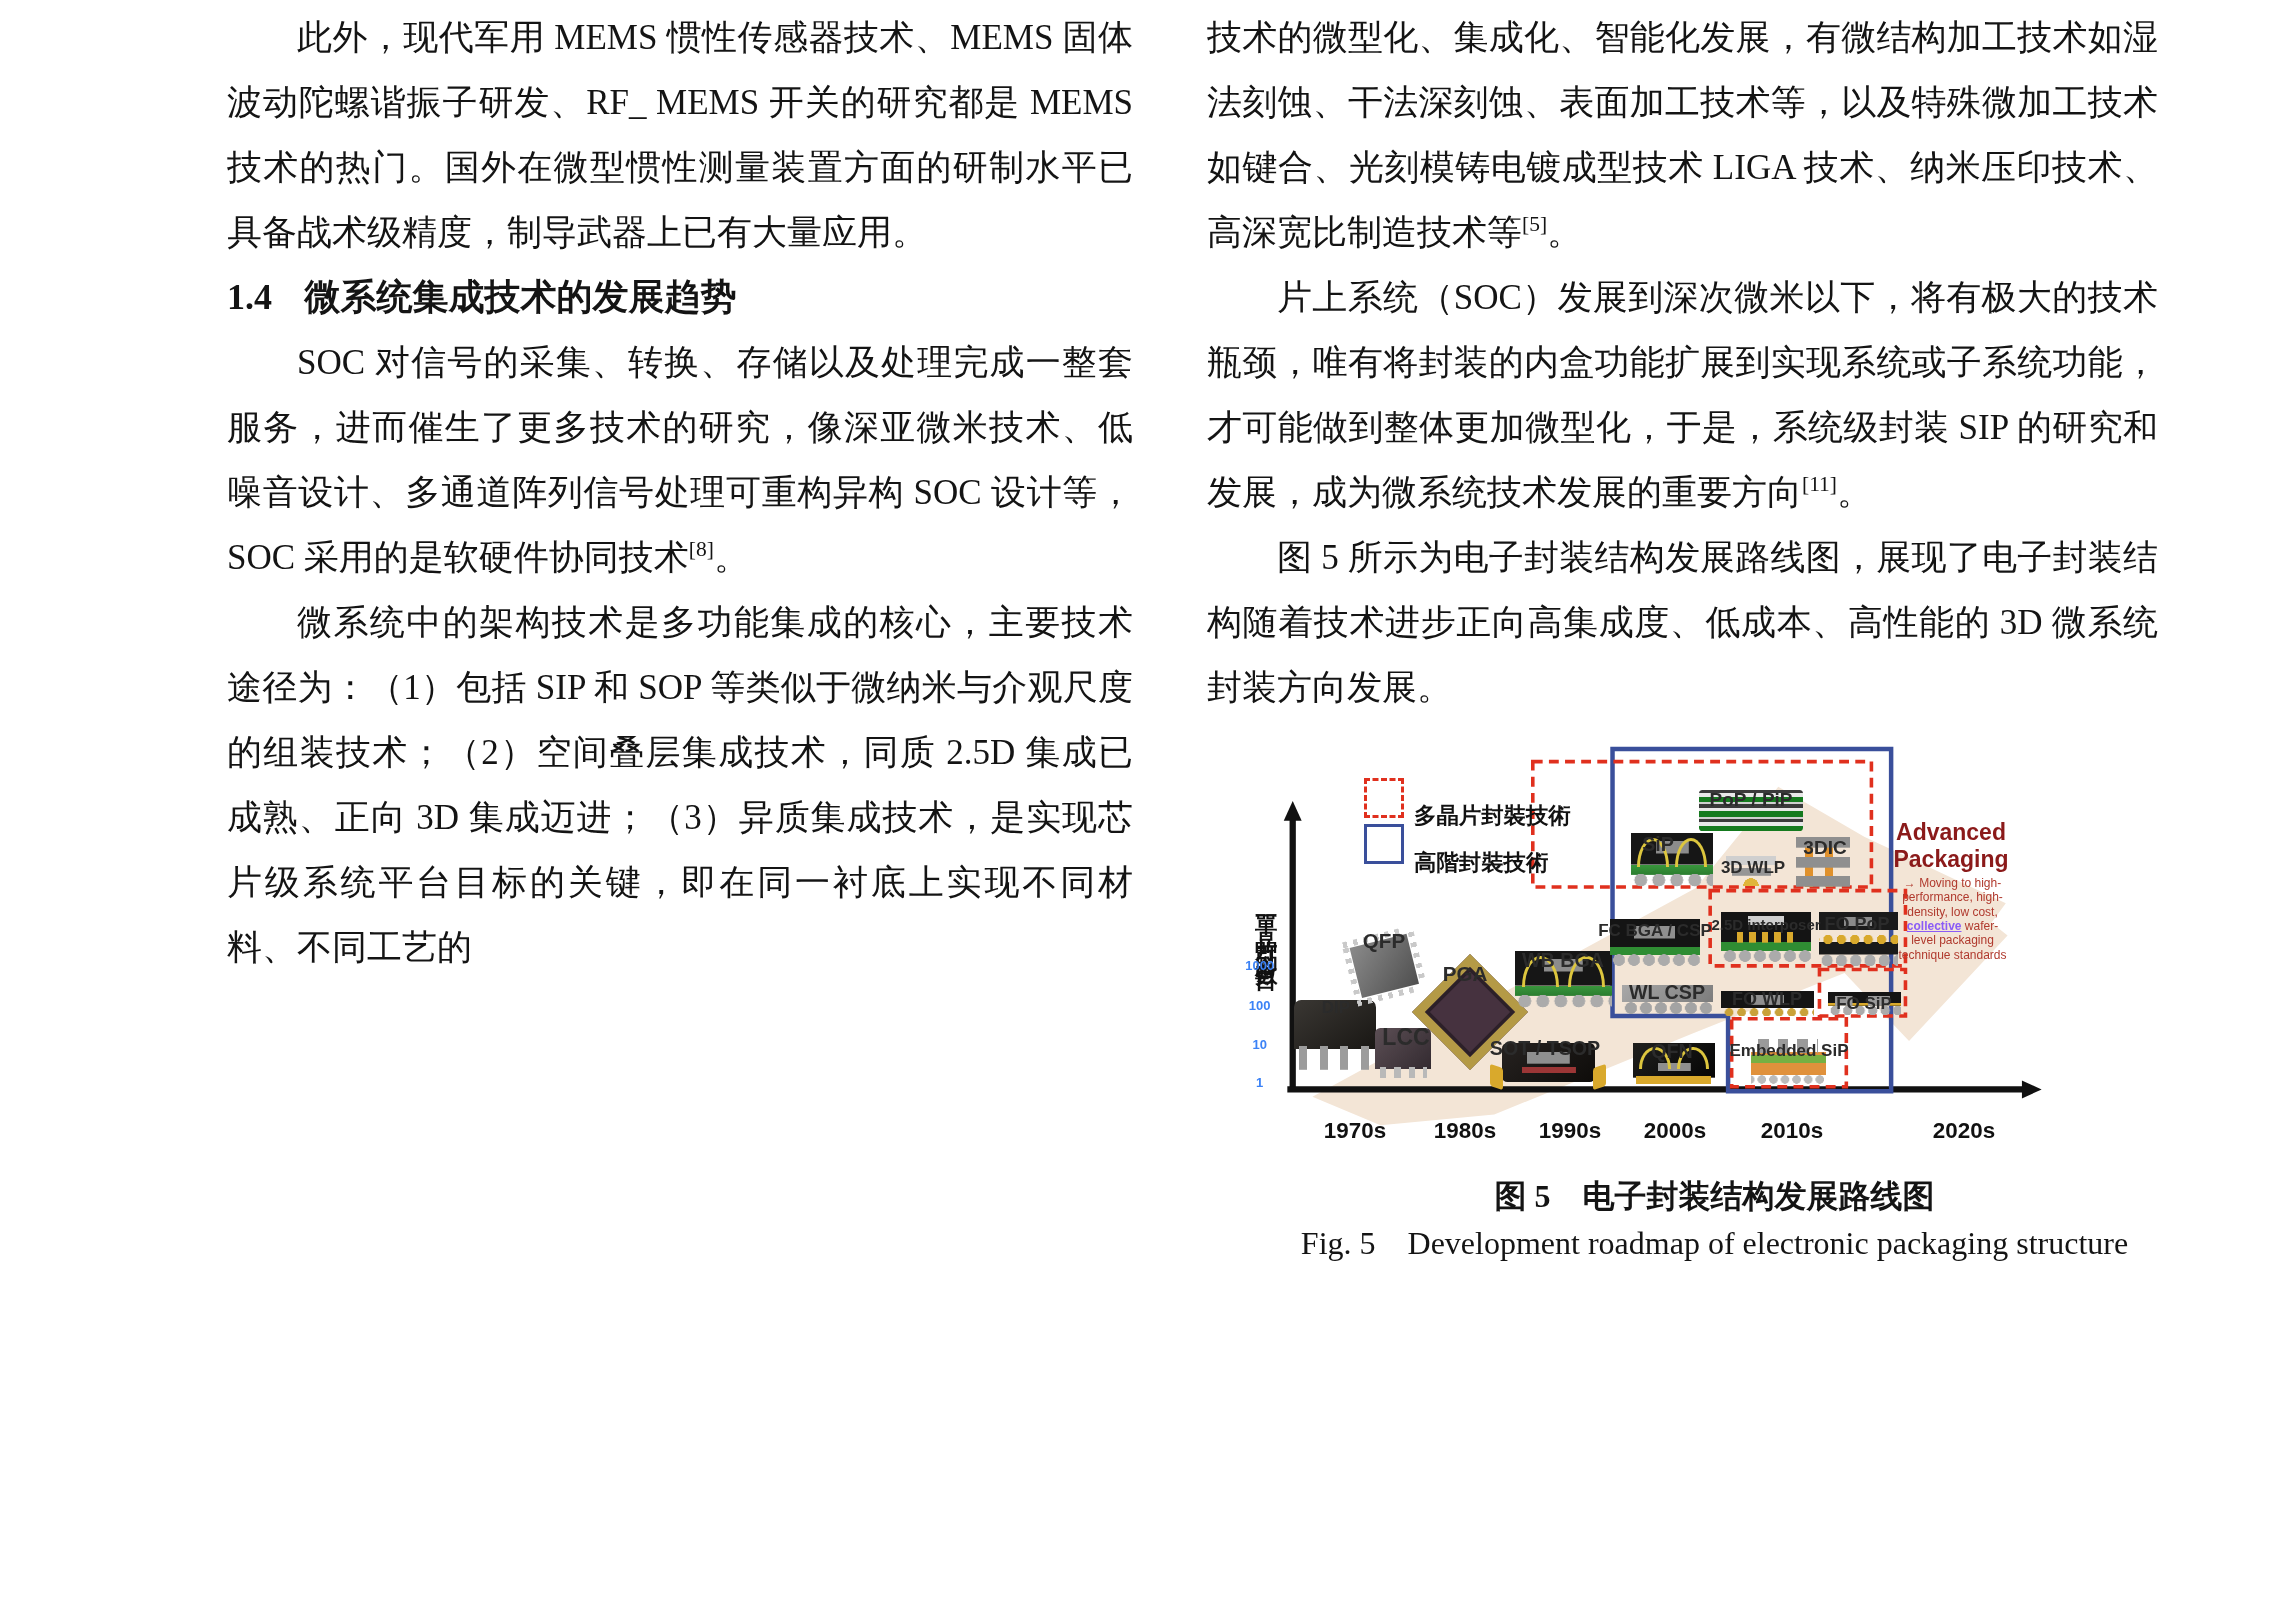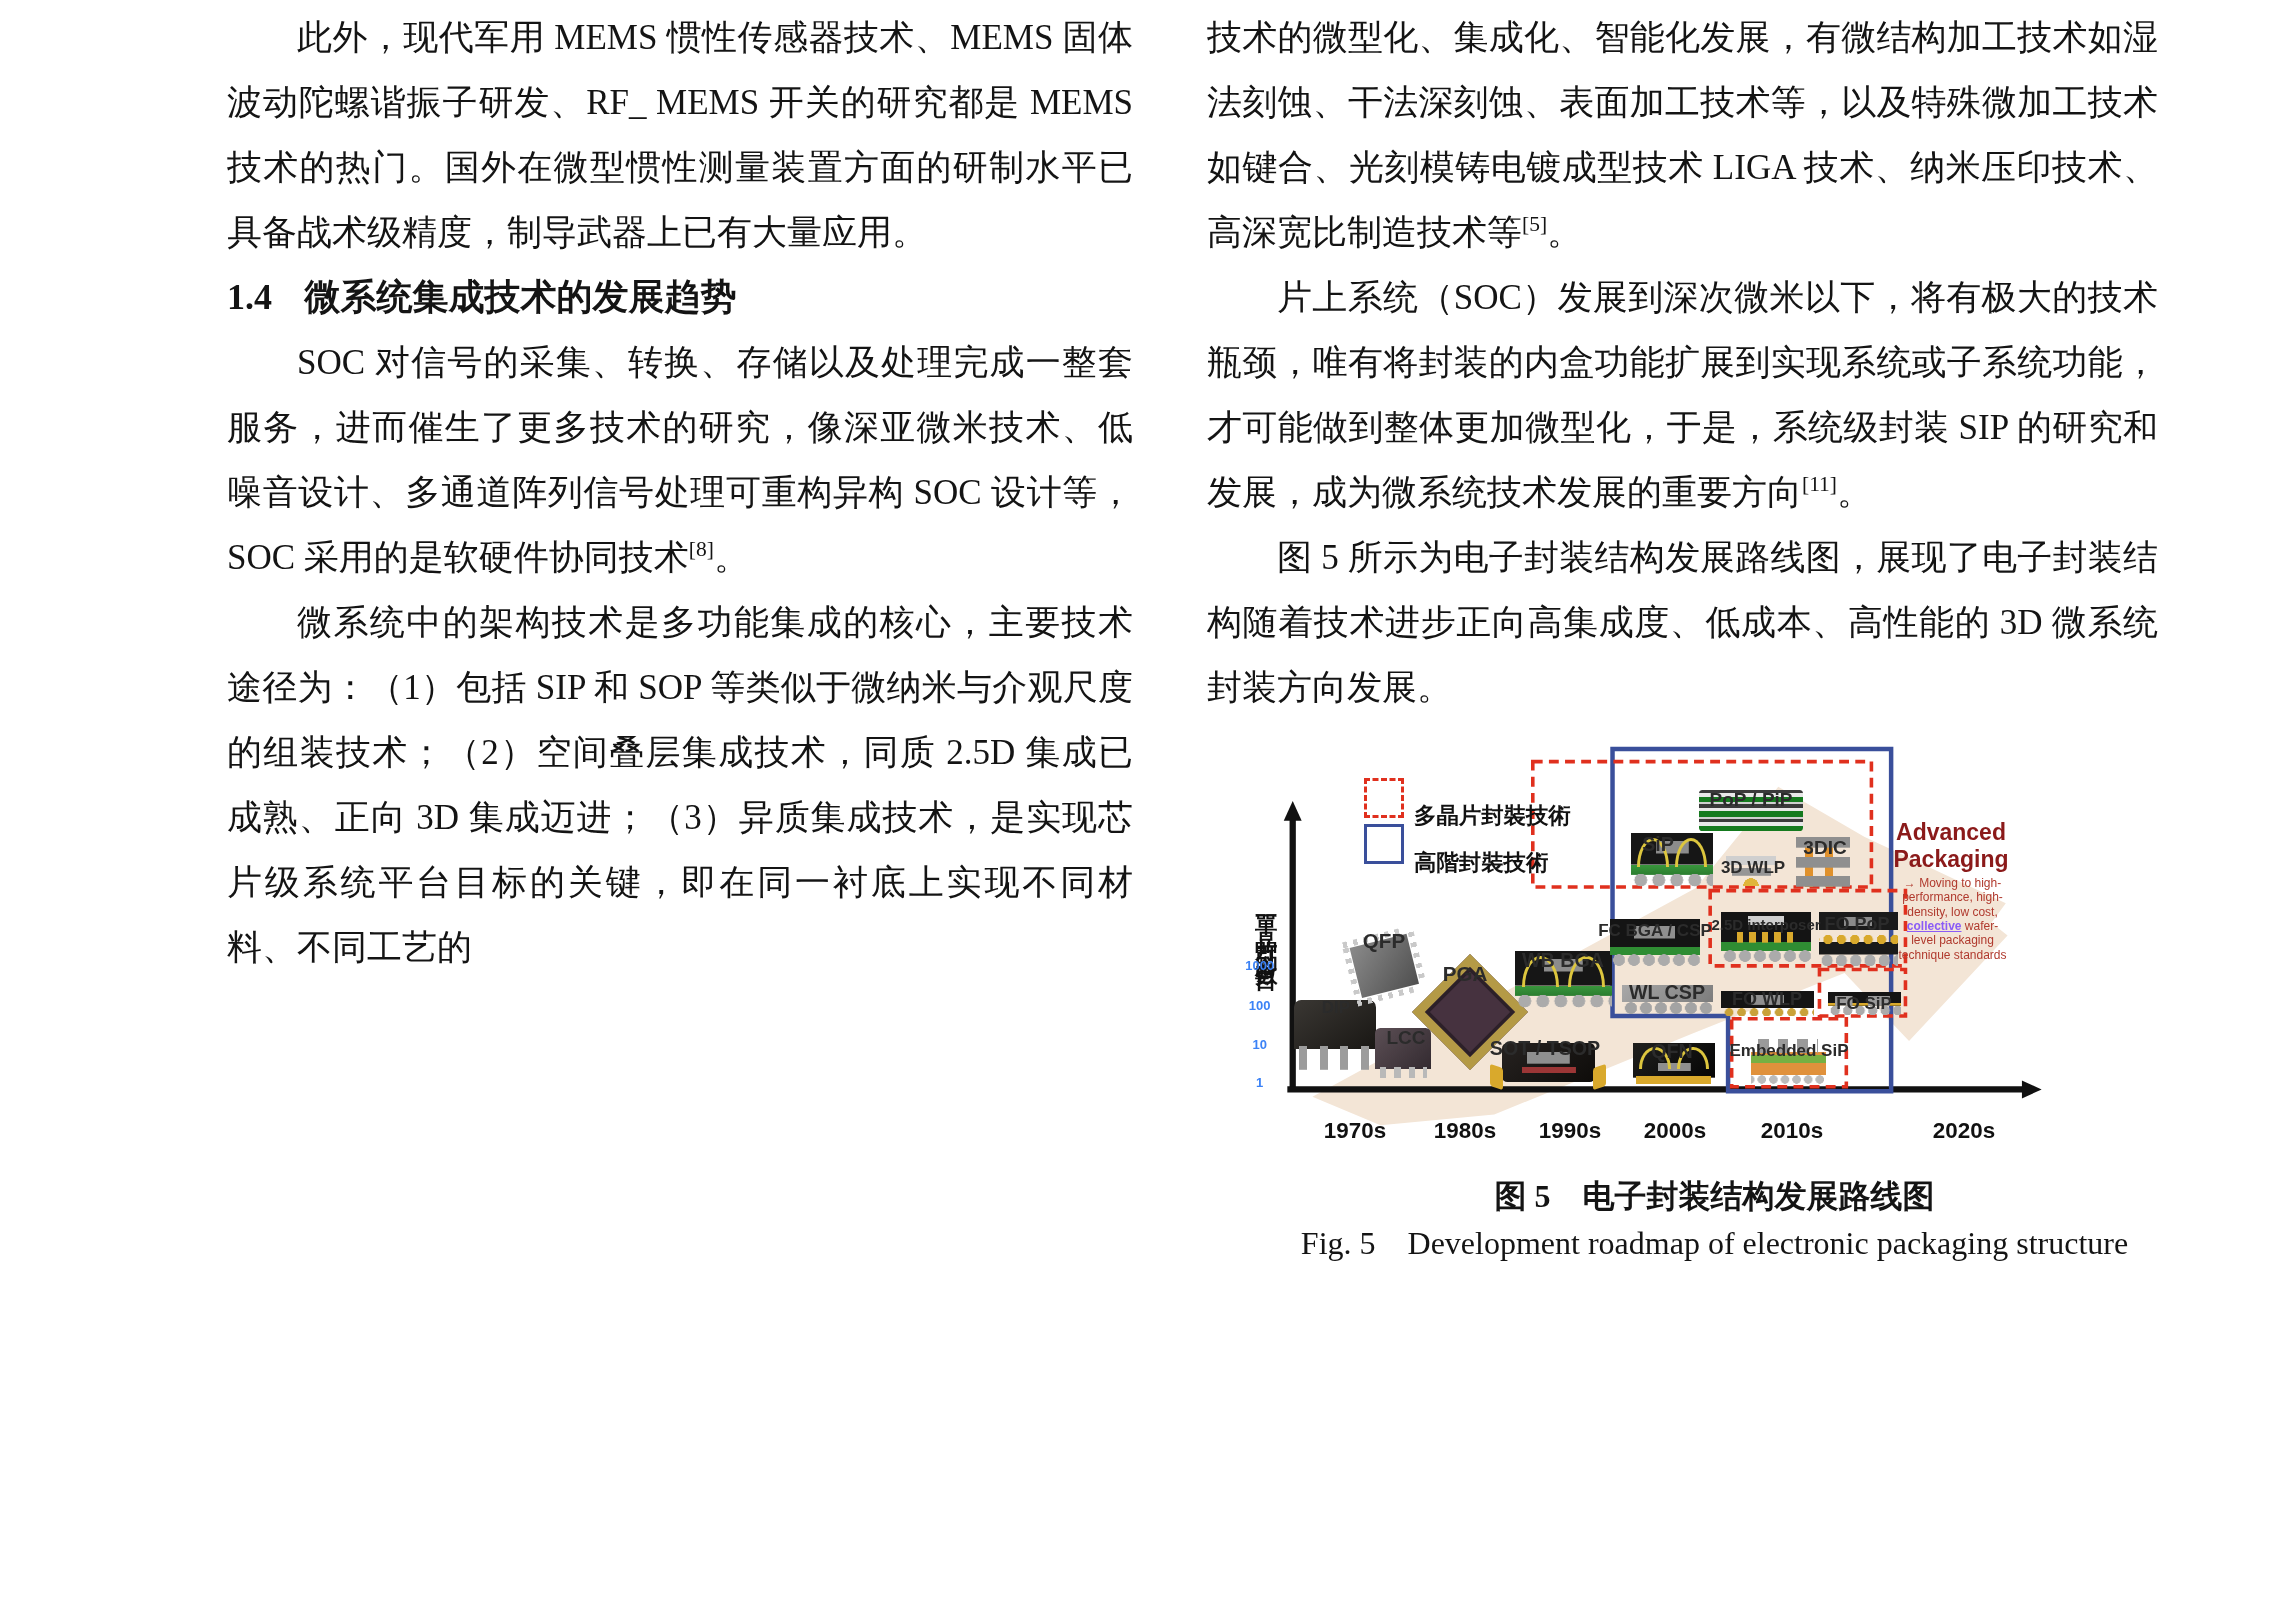--- a/index.html
+++ b/index.html
@@ -178,21 +178,21 @@
     <div class="xtick" style="left:445px;top:367px">2000s</div>
     <div class="xtick" style="left:562px;top:367px">2010s</div>
     <div class="xtick" style="left:734px;top:367px">2020s</div>
 
     <div class="lbl" style="left:106px;top:244px;font-size:17px">DIP</div>
     <div class="ic ic-dip" style="left:64px;top:269px;width:82px;height:70px"></div>
 
     <div class="lbl" style="left:154px;top:177px;font-size:20.6px">QFP</div>
     <div class="ic ic-qfp" style="left:118px;top:202px;width:73px;height:66px"></div>
 
-    <div class="lbl" style="left:176px;top:274px;font-size:19px">LCC</div>
+    <div class="lbl" style="left:176px;top:274px;font-size:23px">LCC</div>
     <div class="ic ic-lcc" style="left:145px;top:297px;width:56px;height:50px"></div>
 
     <div class="lbl" style="left:235px;top:210px;font-size:20.6px">PGA</div>
     <div class="ic ic-pga" style="left:199px;top:240px;width:64px;height:64px"></div>
 
     <div class="lbl" style="left:333px;top:197px;font-size:19.7px">WB BGA</div>
     <div class="ic ic-wb arcs" style="left:285px;top:220px;width:97px;height:57px"></div>
 
     <div class="lbl" style="left:315px;top:285px;font-size:19.7px">SOT / TSOP</div>
     <div class="ic ic-sot" style="left:272px;top:312px;width:93px;height:39px"></div>

